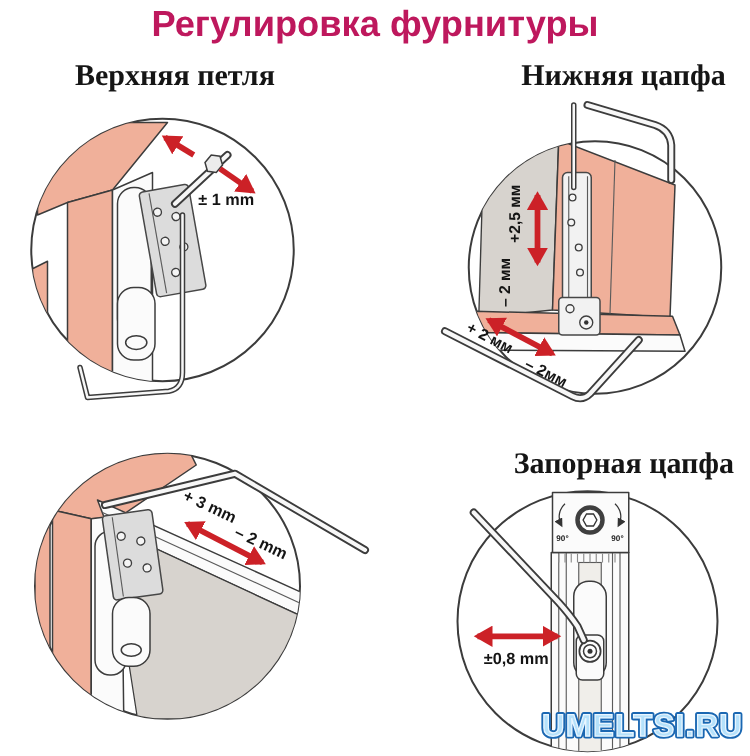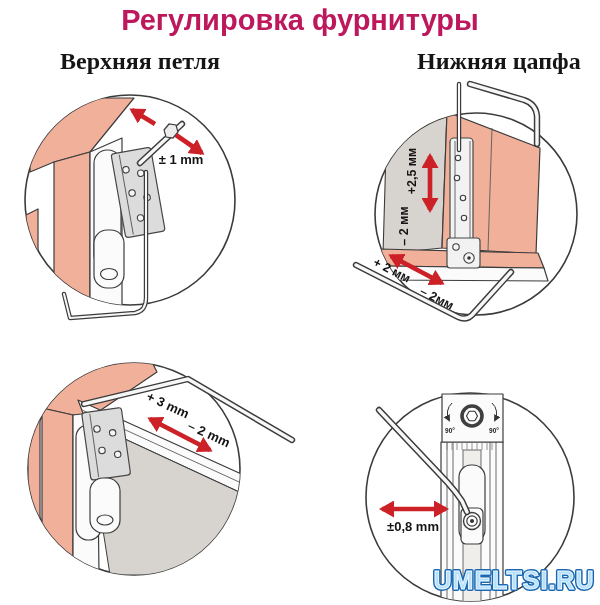--- a/index.html
+++ b/index.html
@@ -36,20 +36,21 @@
       fill:none;stroke:#e9f6ff;stroke-width:1;}
 </style>
 </head>
 <body>
 
 <div class="stage">
 
   <div class="page-title">Регулировка фурнитуры</div>
   <div class="panel-heading ph-top-left">Верхняя петля</div>
   <div class="panel-heading ph-top-right">Нижняя цапфа</div>
+  <div class="panel-heading ph-bottom-right">Запорная цапфа</div>
 
   <svg width="600" height="605" viewBox="0 0 600 605">
     <defs>
       <marker id="ra" markerUnits="userSpaceOnUse" markerWidth="18" markerHeight="17" refX="12" refY="8.5" orient="auto-start-reverse">
         <path d="M0,0 L15,8.5 L0,17 z" fill="#cc2127"></path>
       </marker>
       <marker id="da" markerUnits="userSpaceOnUse" markerWidth="8" markerHeight="8" refX="5" refY="3.5" orient="auto">
         <path d="M0,0 L7,3.5 L0,7 z" fill="#333"></path>
       </marker>
       <clipPath id="c1">

